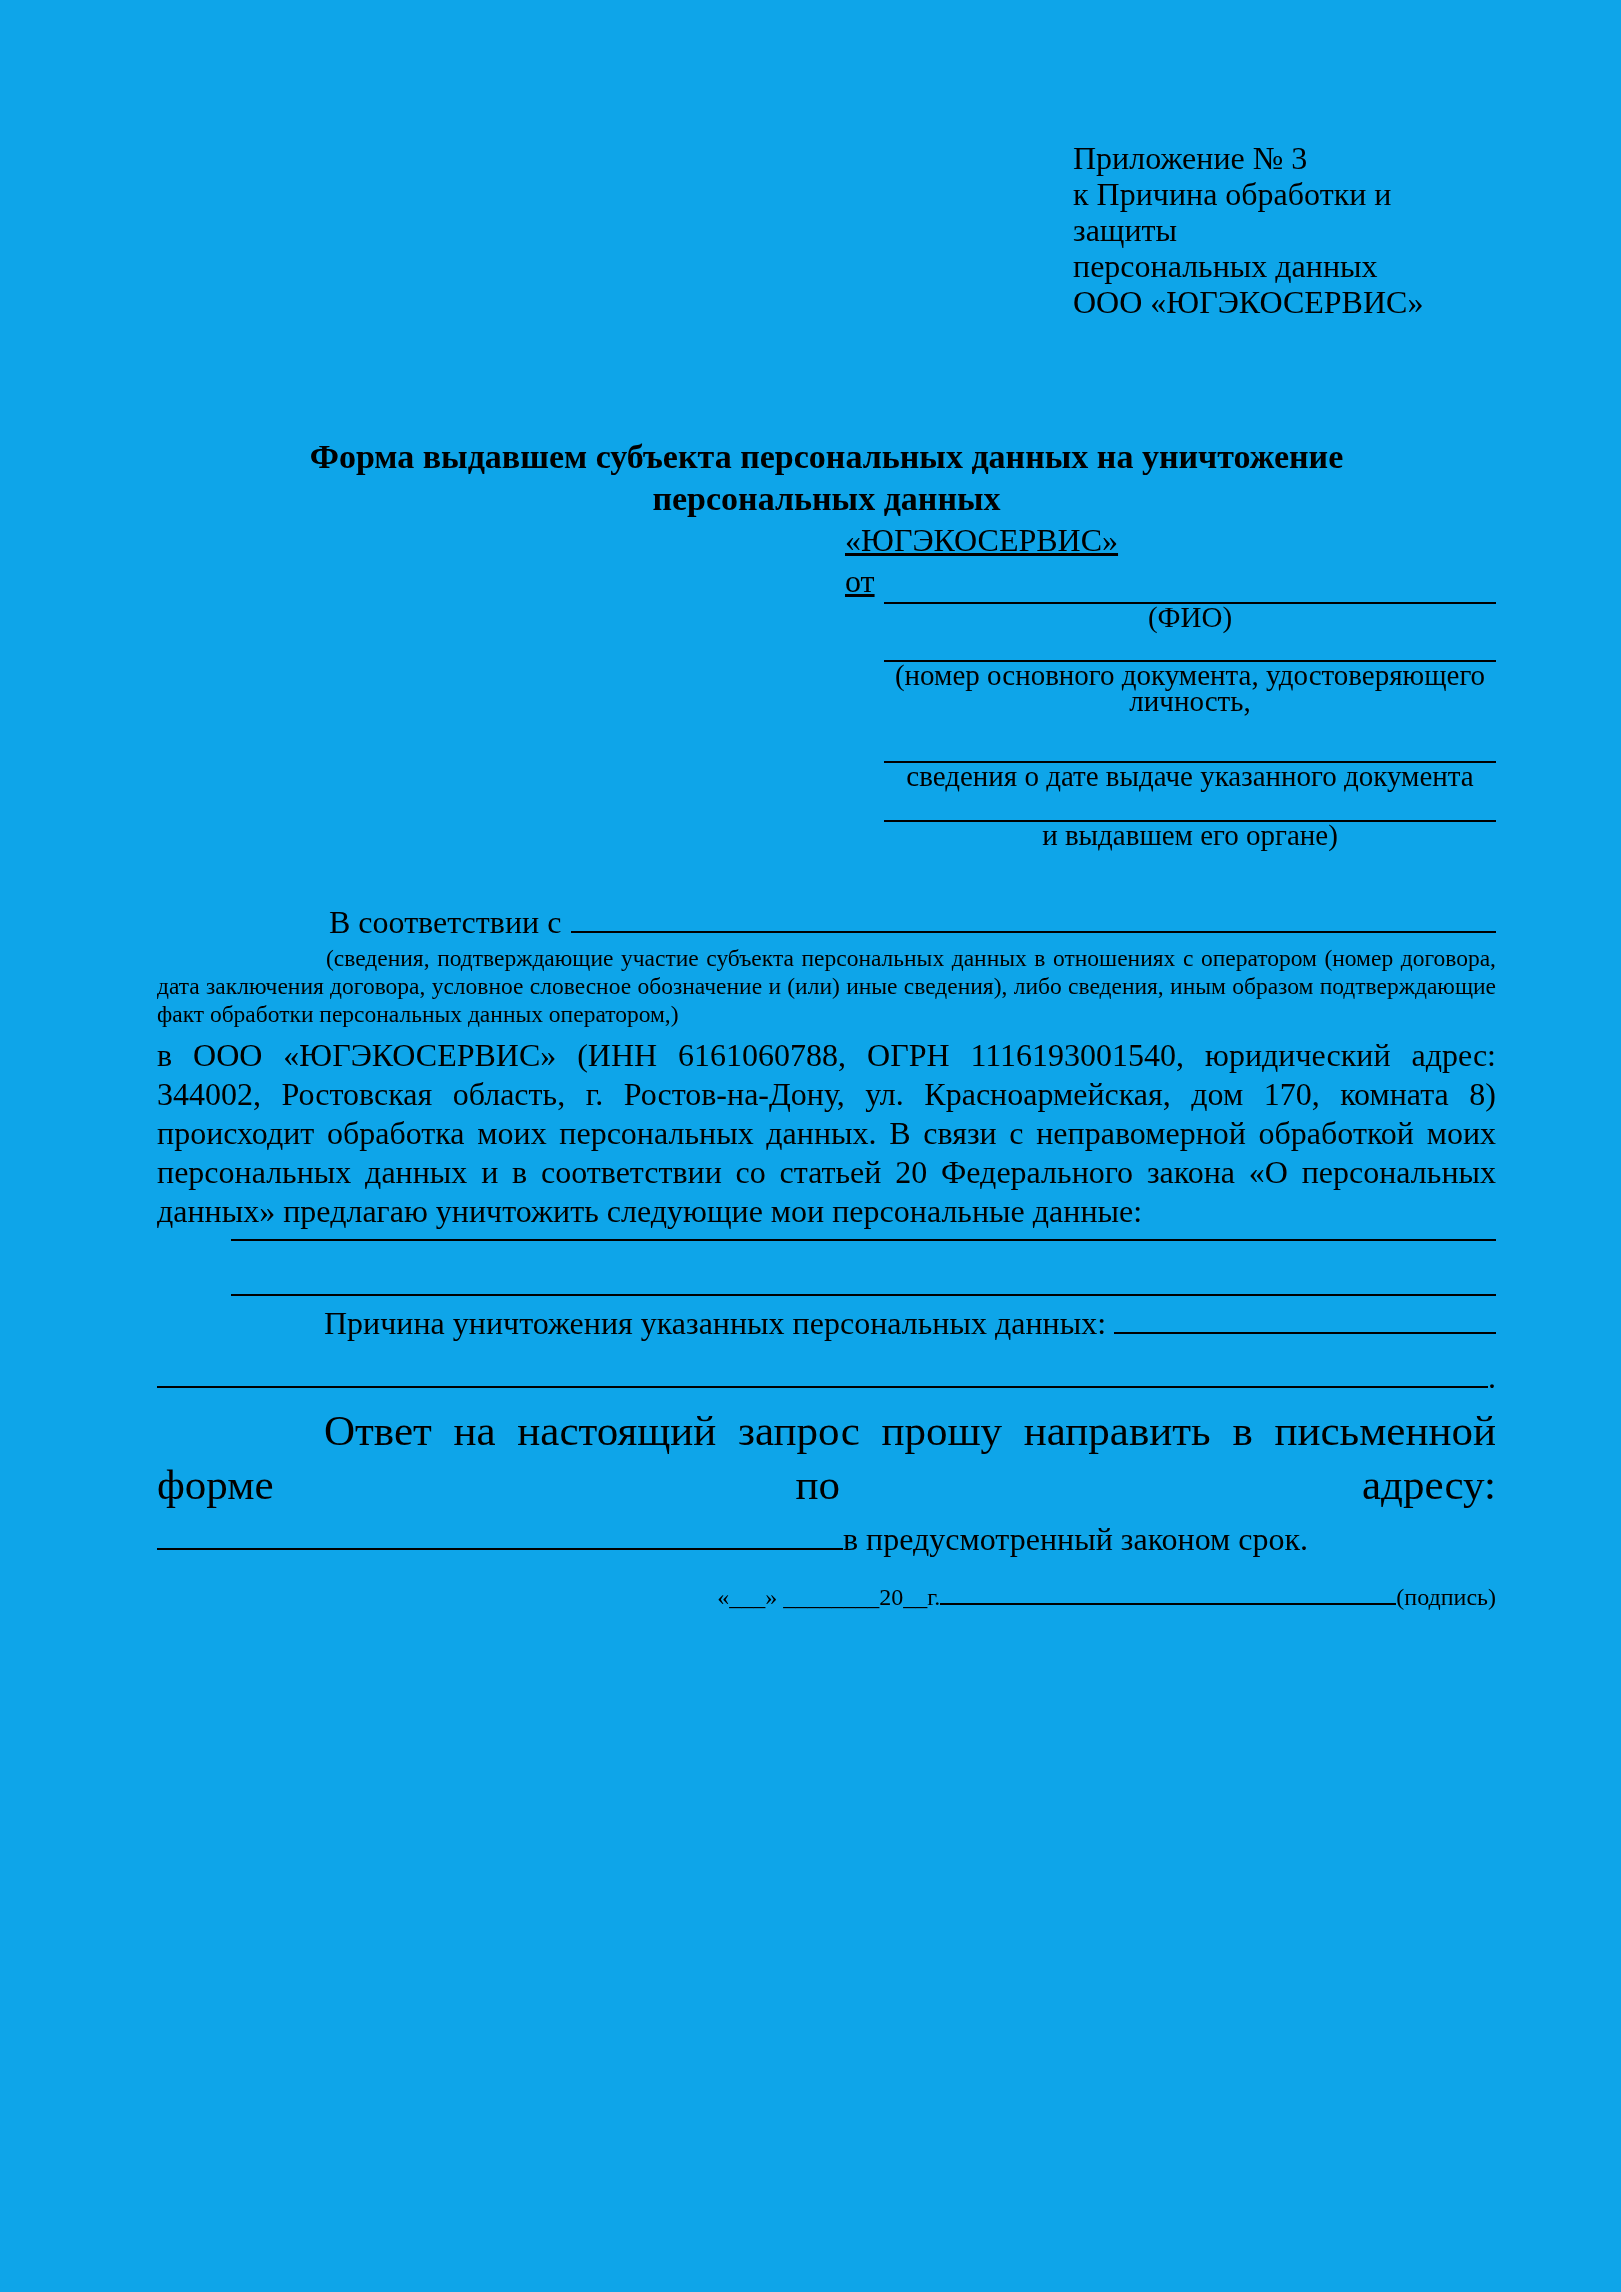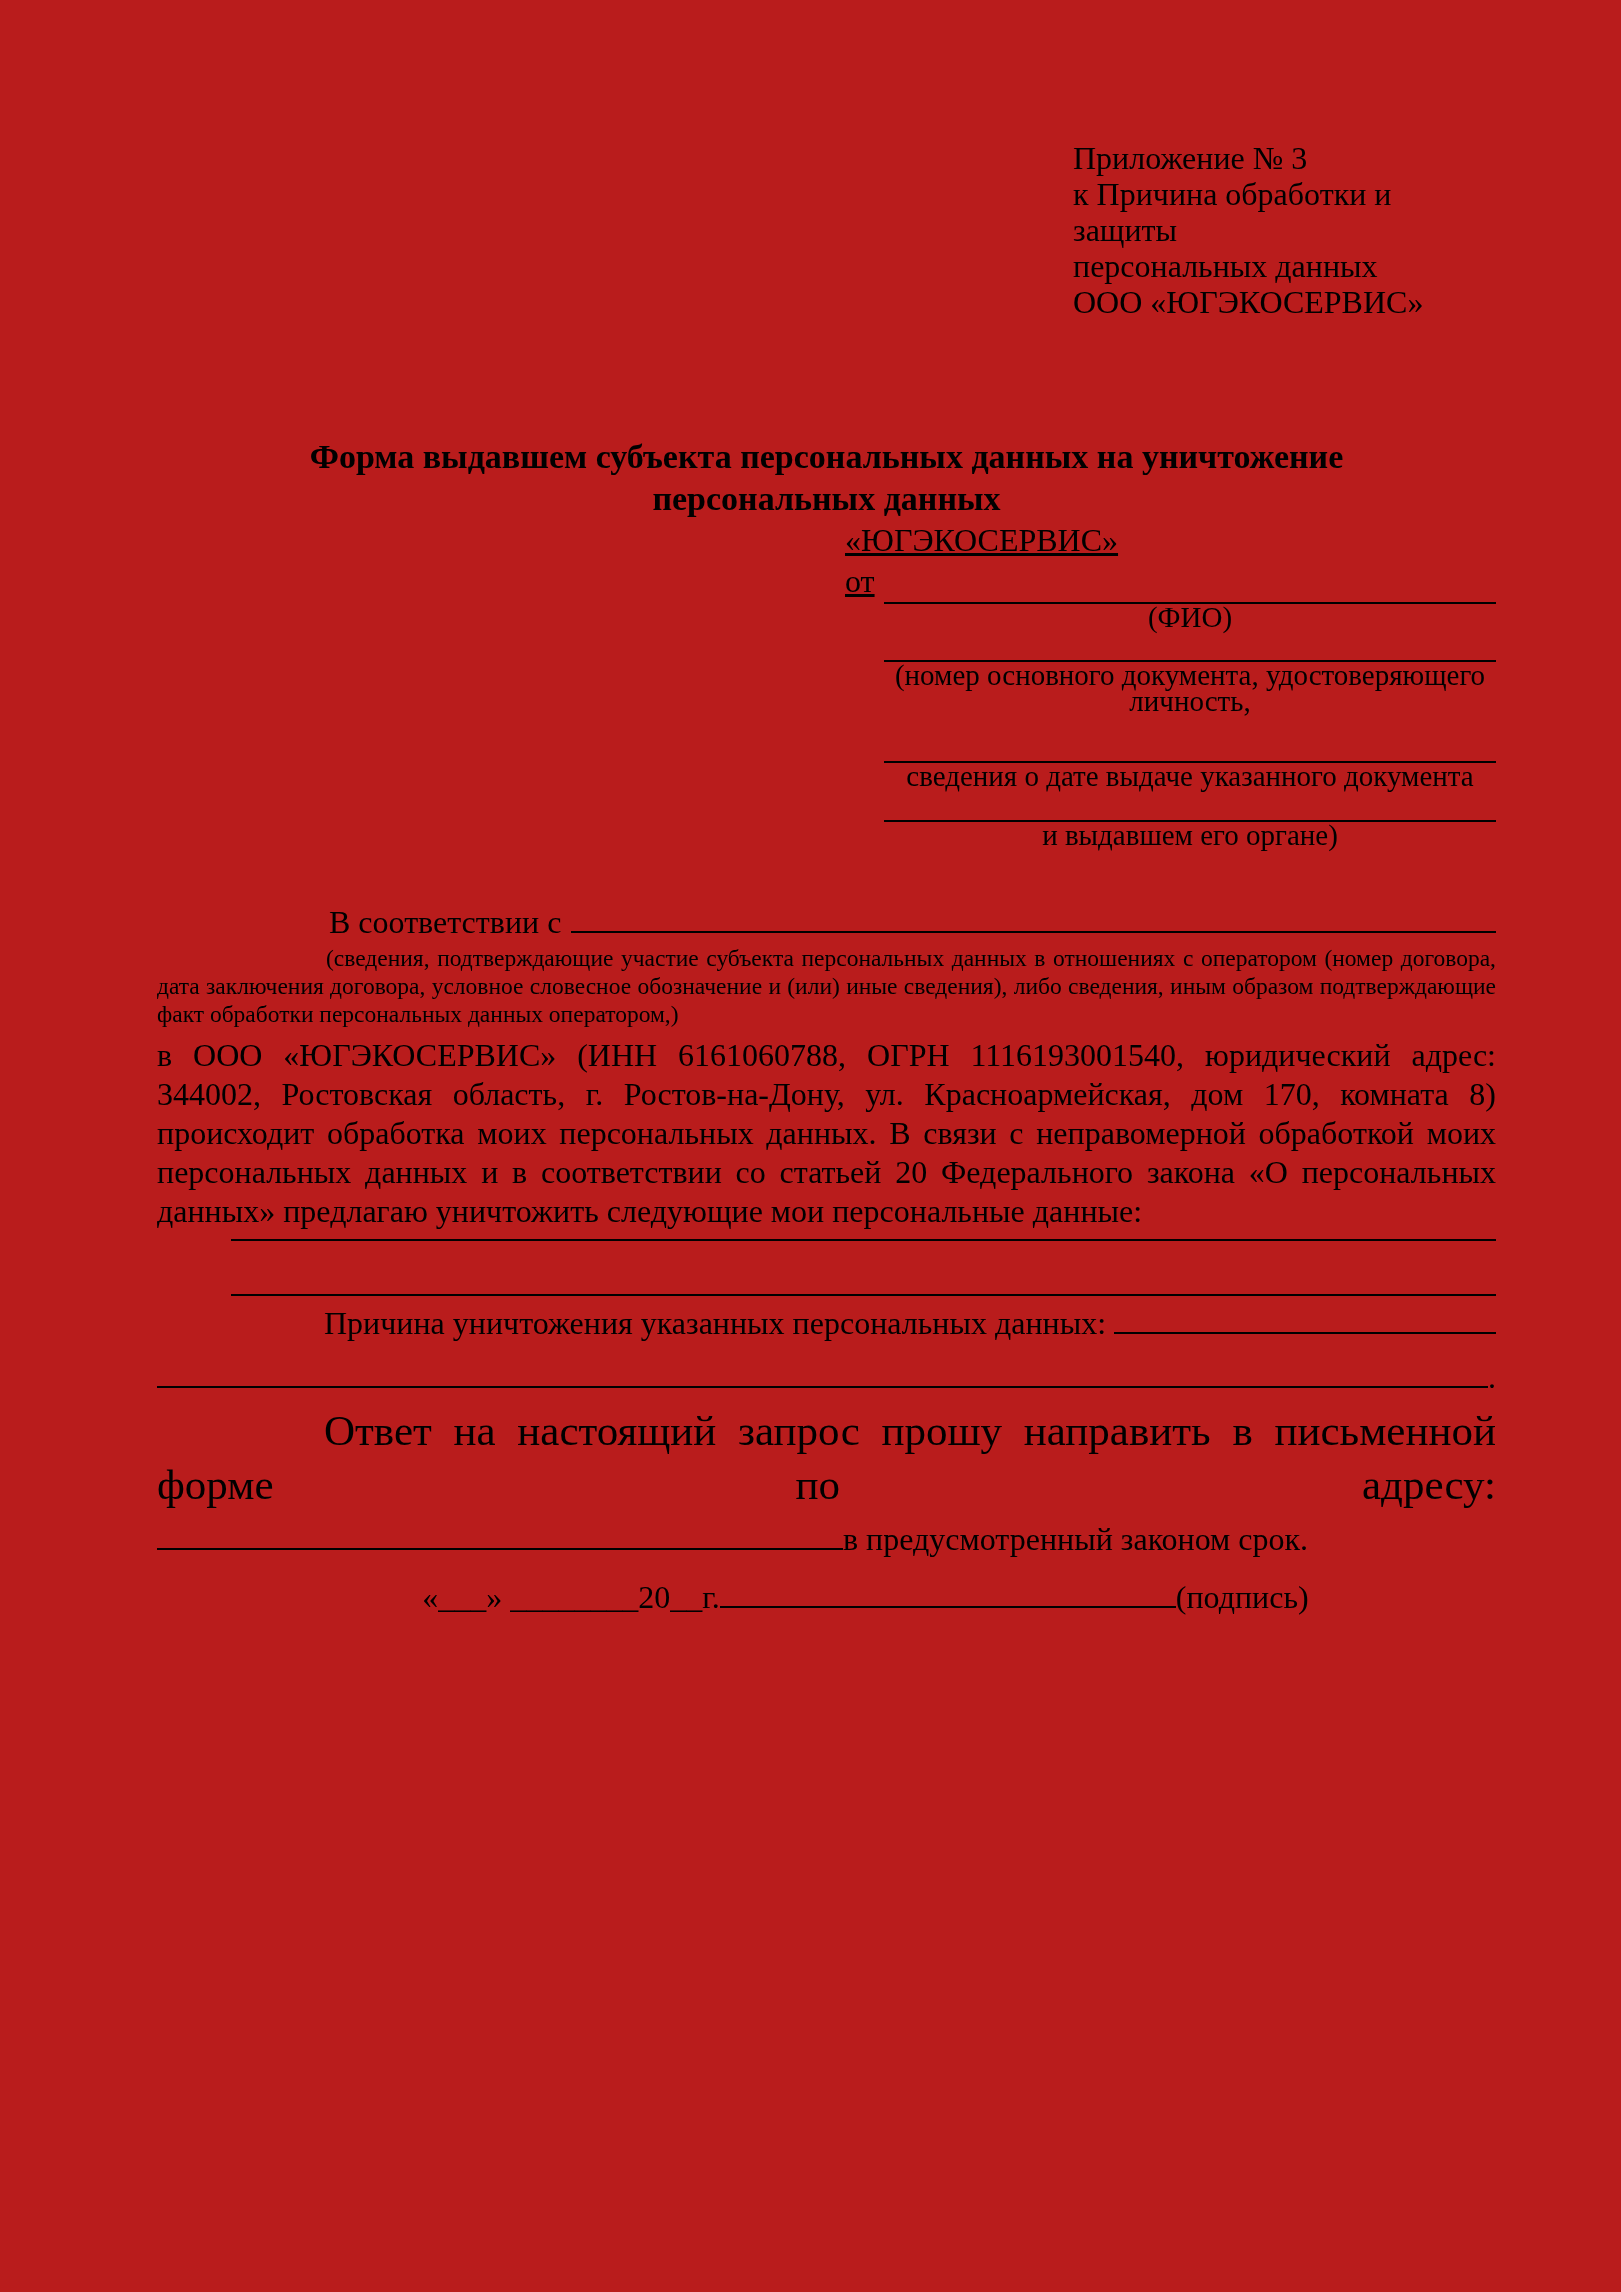--- a/index.html
+++ b/index.html
@@ -1,17 +1,17 @@
 <!DOCTYPE html>
 <html lang="ru"><head>
 <meta charset="utf-8">
 <style>
   html,body{margin:0;padding:0;background:#ffffff;}
   .page{
-    width:1621px;height:2293px;background:#b91c1c;color:#000000;
+    width:1621px;height:2293px;background:#0ea5e9;color:#000000;
     font-family:"Liberation Serif","DejaVu Serif",serif;
     box-sizing:border-box;position:relative;
     padding:140px 125px 0 157px;overflow:hidden;
   }
   
   .annex{margin-left:auto;width:423px;font-size:32px;line-height:36px;text-align:left;}
   
   .title{margin-top:116px;text-align:center;font-weight:bold;font-size:34px;line-height:42px;}
   
   .addr{font-size:32px;line-height:41px;}
@@ -38,22 +38,22 @@
   .gap-b{height:53px;}
   
   .row{display:flex;align-items:baseline;font-size:32px;line-height:54px;}
   .indent{margin-left:167px;}
   .row .txt{white-space:nowrap;padding-right:7.8px;}
   .justify-line{font-size:43px;line-height:54px;text-align:justify;text-align-last:justify;text-indent:167px;}
   .rule-fixed{display:inline-block;border-bottom:2.9px solid #000;height:0;}
   .w700{width:686px;}
   .w465{width:456px;}
   
-  .footer-row{display:flex;justify-content:center;align-items:baseline;
-              font-size:32px;line-height:39px;margin-top:11.8px;margin-left:78px;}
+  .footer-row{display:flex;justify-content:flex-end;align-items:baseline;
+              font-size:24px;line-height:39px;margin-top:11.8px;margin-left:78px;}
   .sig{display:flex;align-items:baseline;}
 </style>
 </head>
 <body>
 
 <div class="page">
 
   <div class="annex">
     <div>Приложение № 3</div>
     <div>к Причина обработки и защиты</div>

